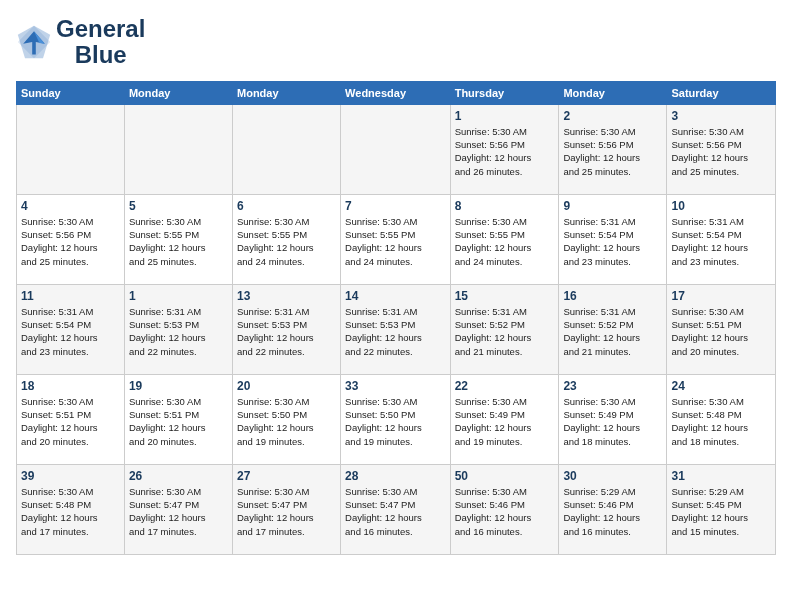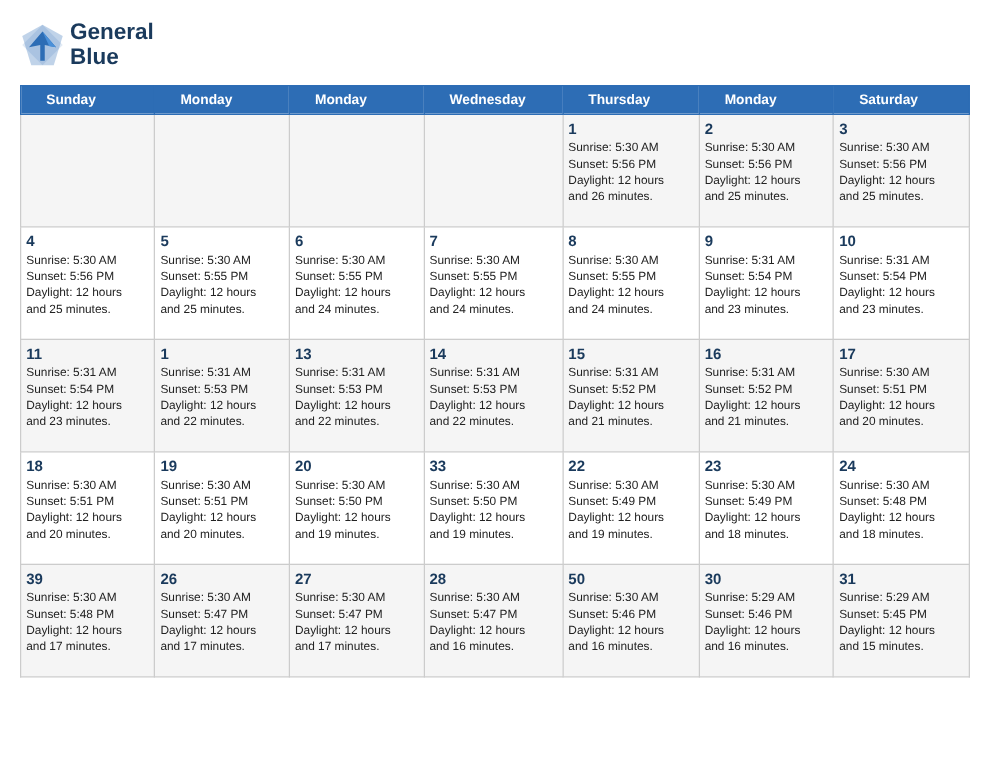--- a/index.html
+++ b/index.html
@@ -14,24 +14,25 @@
       display: flex;
       justify-content: space-between;
       align-items: flex-start;
       margin-bottom: 12px;
     }
     .logo {
       display: flex;
       align-items: center;
     }
     .logo-text {
-      font-size: 18px;
+      font-size: 24px;
       font-weight: bold;
       color: #1a3a5c;
       line-height: 1.1;
+      text-align: center;
     }
     .logo-icon {
       width: 36px;
       height: 36px;
       margin-right: 4px;
     }
     .title-area {
       text-align: right;
     }
     .month-title {
@@ -44,21 +45,21 @@
       color: #1a3a5c;
     }
     table {
       width: 100%;
       border-collapse: collapse;
       font-size: 10px;
     }
     thead th {
       background-color: #2d6db5;
       color: #fff;
-      padding: 5px 20px;
+      padding: 5px 4px;
       text-align: left;
       font-size: 11px;
       font-weight: bold;
       border: 1px solid #2d6db5;
     }
     tbody td {
       border: 1px solid #ccc;
       padding: 4px;
       vertical-align: top;
       height: 90px;

